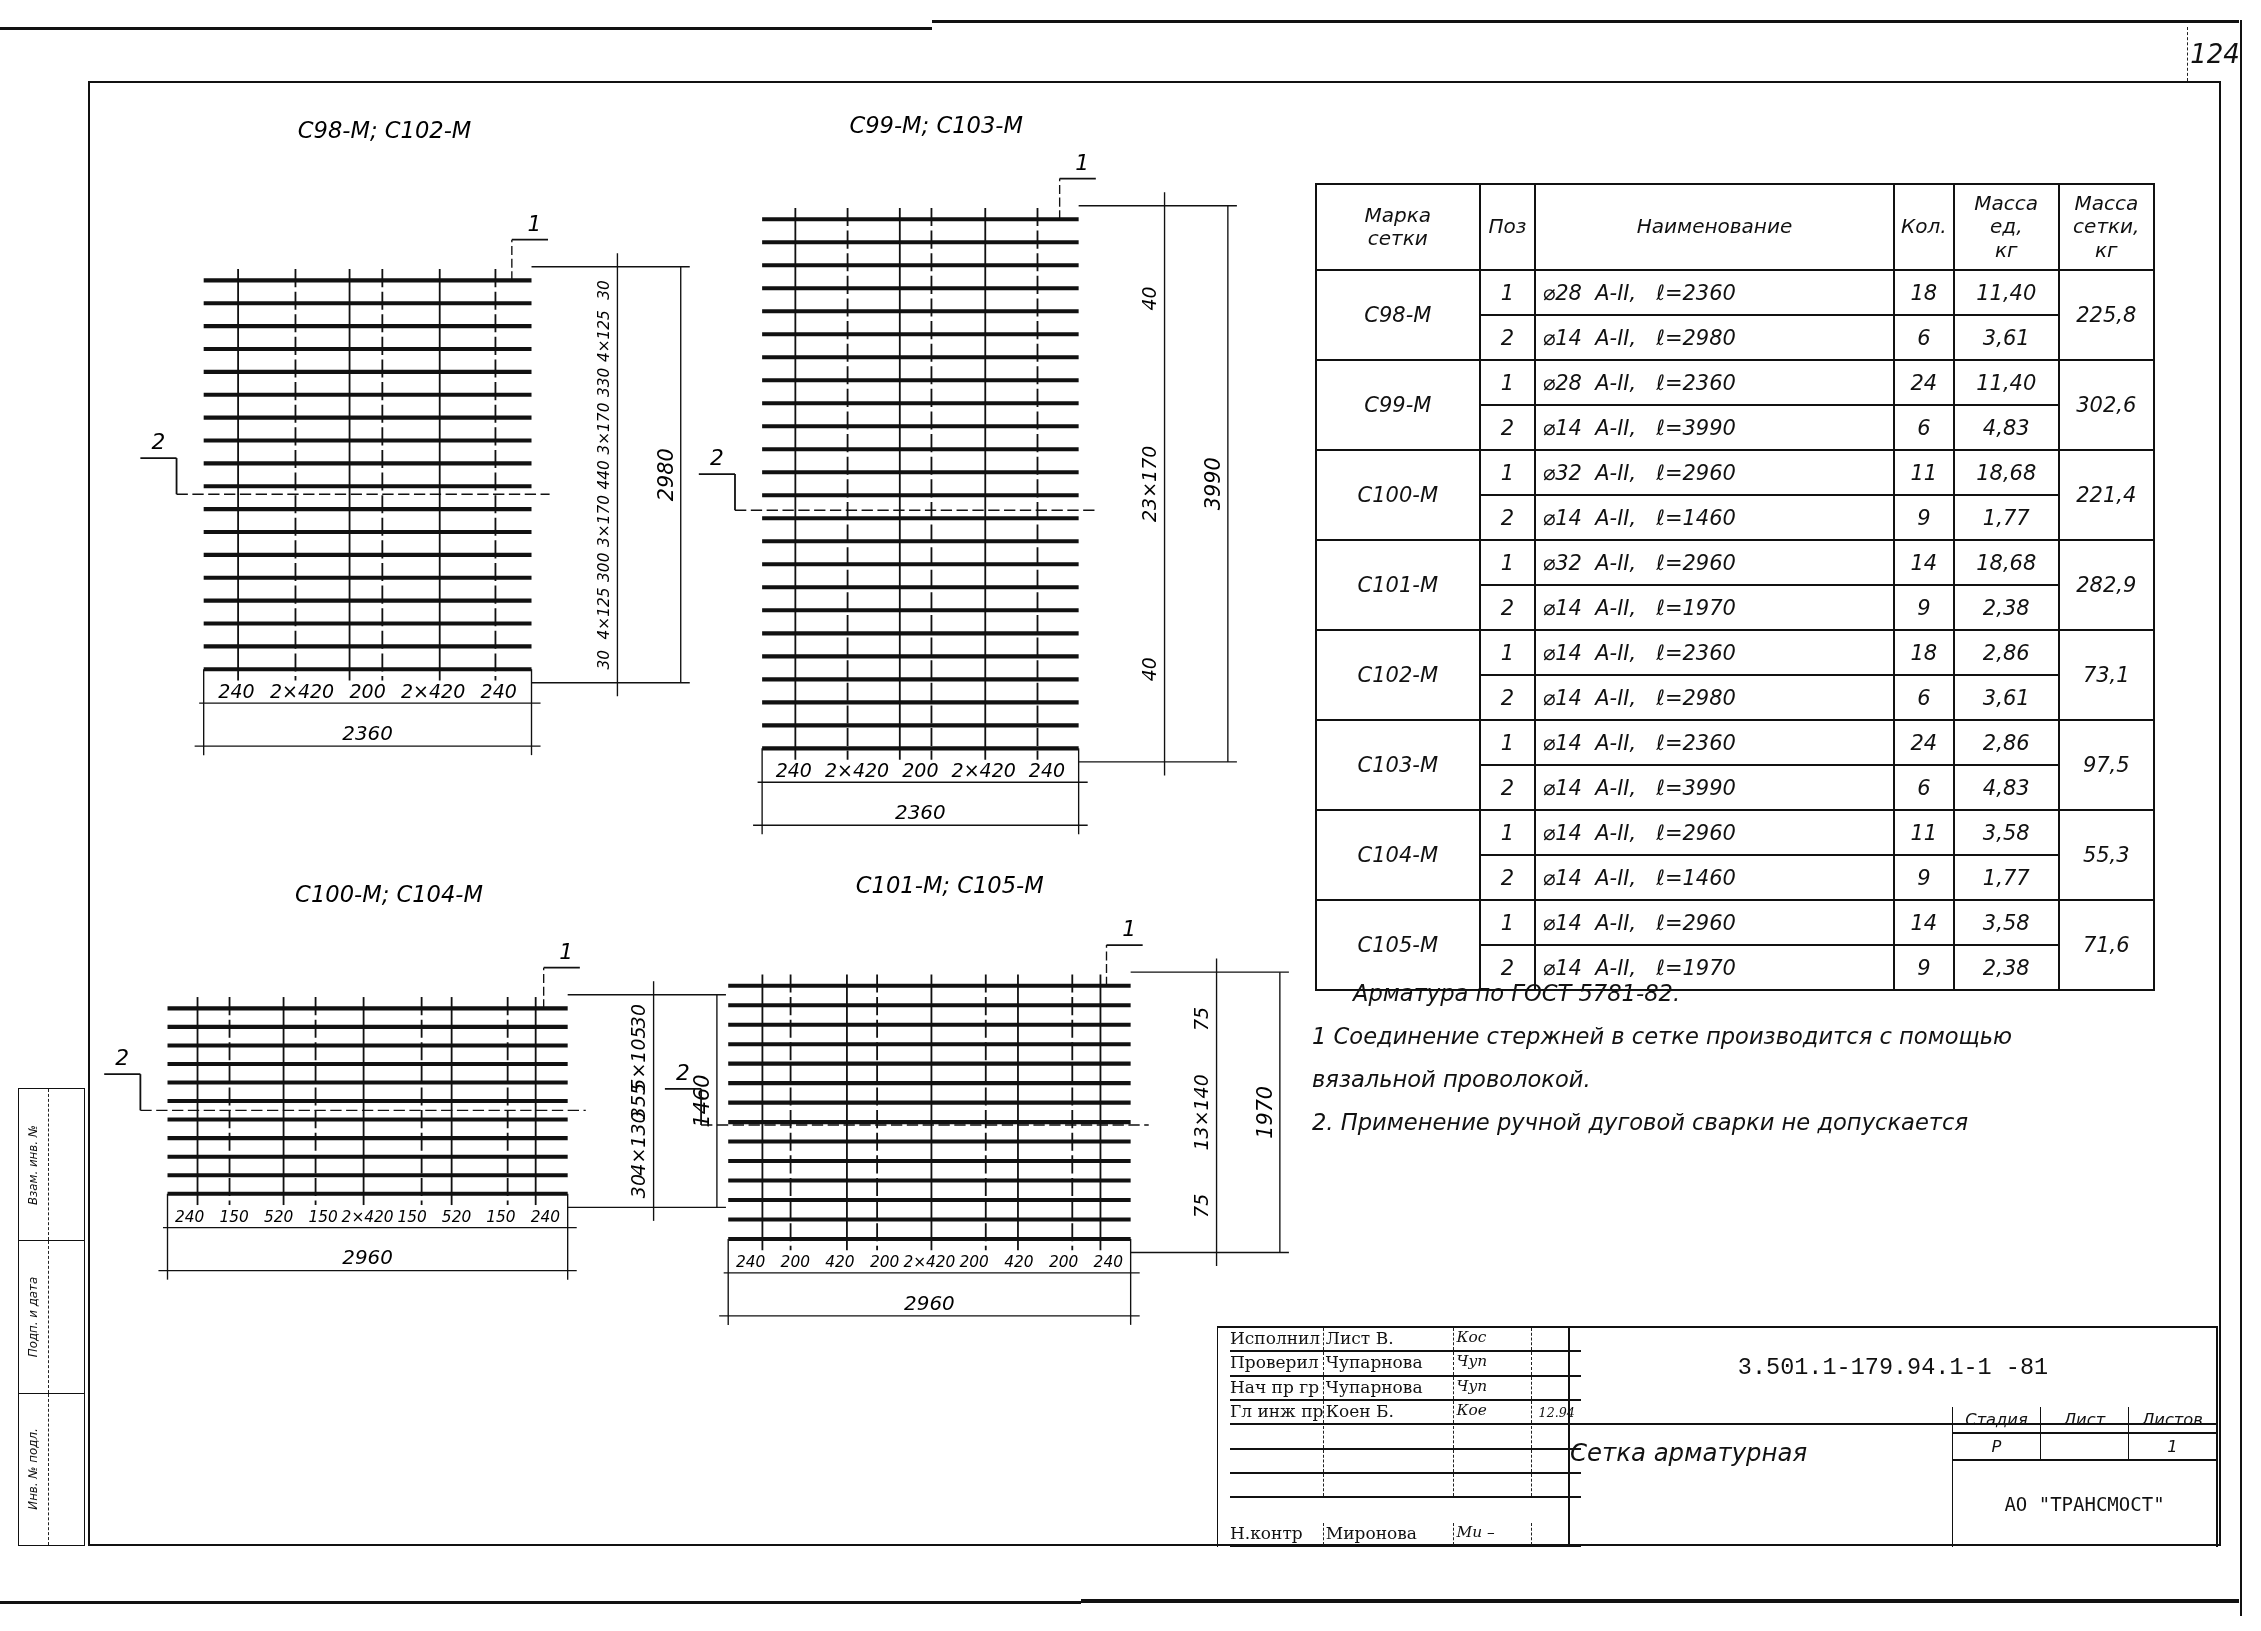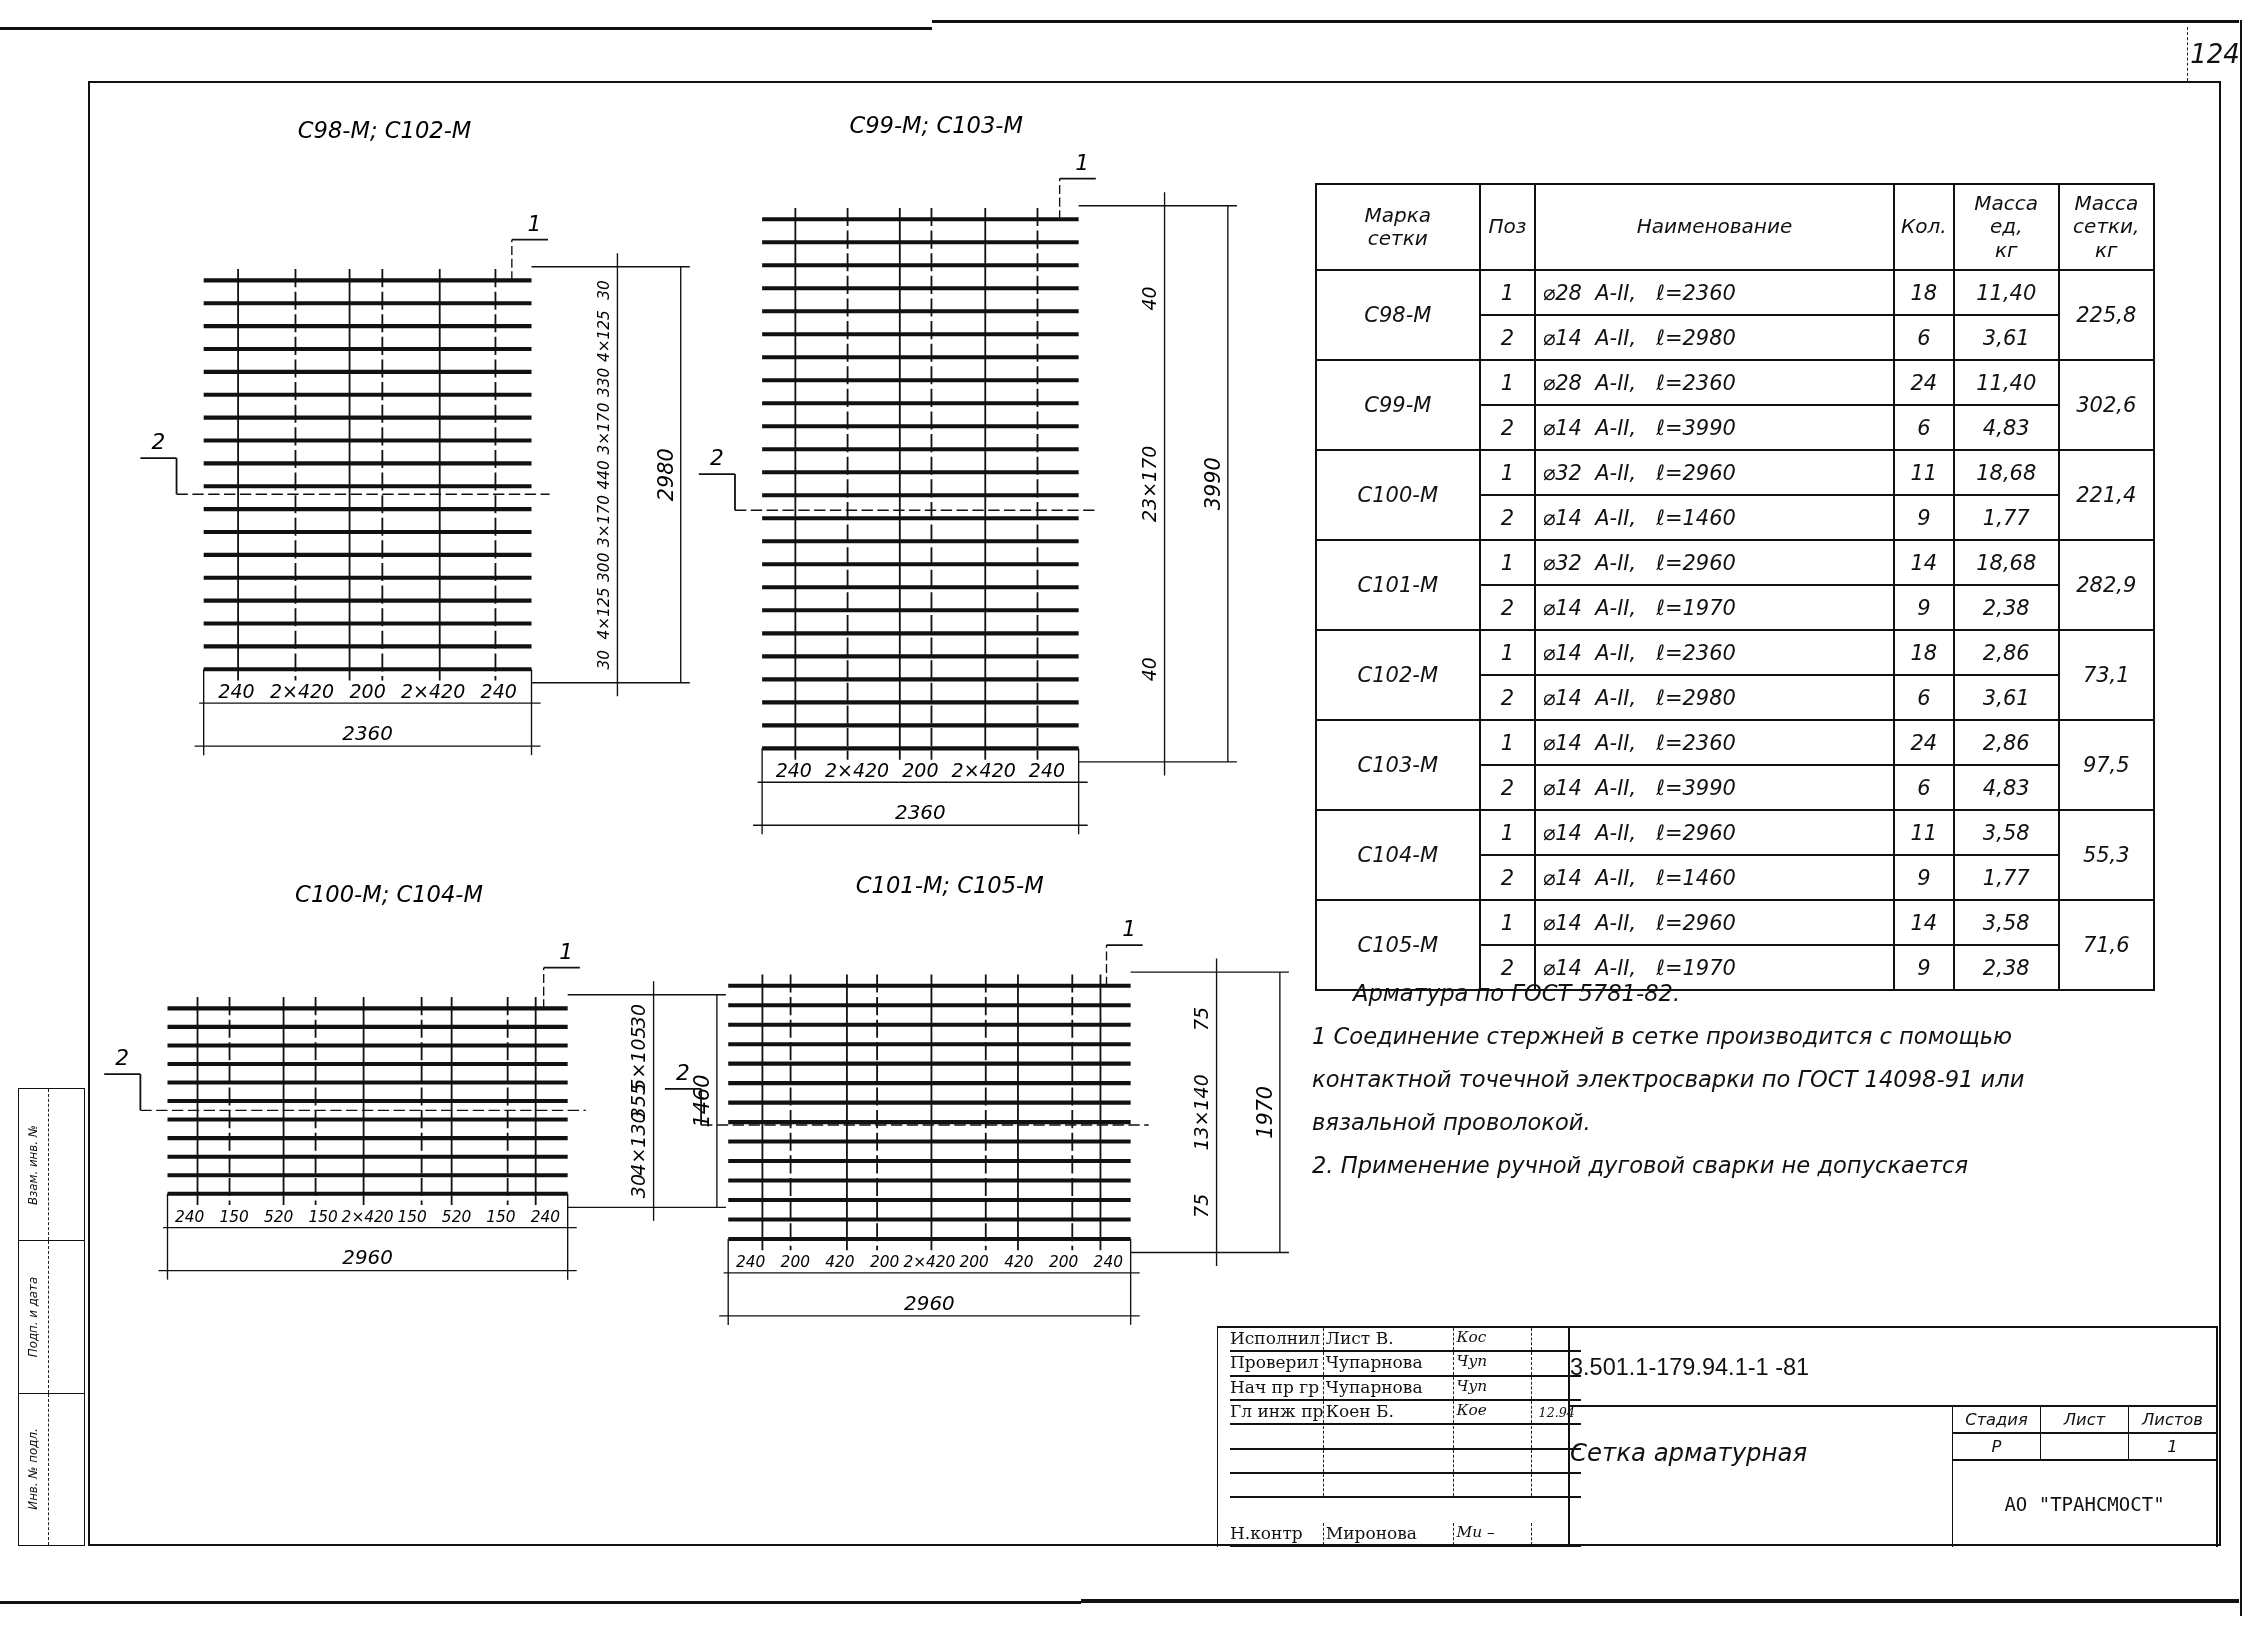--- a/index.html
+++ b/index.html
@@ -36,22 +36,22 @@
   .notes div{white-space:nowrap;}
   
   .tb{position:absolute;left:1217px;top:1326px;width:1001px;height:219px;border-top:2.7px solid #111;}
   .tb-left{position:absolute;left:0;top:0;width:353px;height:219px;border-left:1.8px solid #111;border-right:2.7px solid #111;box-sizing:border-box;}
   .tb-row{position:absolute;left:12px;width:351px;height:24.4px;border-bottom:2.3px solid #111;box-sizing:border-box;
           font-family:"DejaVu Serif",serif;font-size:17px;display:flex;}
   .tb-row .c1{width:93px;border-right:1.4px dashed #222;overflow:hidden;white-space:nowrap;transform-origin:left;}
   .tb-row .c2{width:127px;border-right:1.4px dashed #222;white-space:nowrap;overflow:hidden;padding-left:1.8px;}
   .tb-row .c3{width:75px;border-right:1.4px dashed #222;font-style:italic;font-family:"DejaVu Serif",serif;font-size:15.4px;padding-left:2.7px;}
   .tb-row .c4{flex:1;font-size:12.7px;font-style:italic;text-align:center;line-height:24.4px;}
-  .tb-code{position:absolute;left:353px;top:0;width:648px;height:79px;border-right:2.7px solid #111;border-bottom:2.7px solid #111;
-           box-sizing:border-box;font-family:Liberation Sans, sans-serif;font-size:23.5px;text-align:left;line-height:79px;}
+  .tb-code{position:absolute;left:353px;top:0;width:648px;height:97px;border-right:2.7px solid #111;border-bottom:2.7px solid #111;
+           box-sizing:border-box;font-family:Liberation Mono, monospace;font-size:23.5px;text-align:center;line-height:79px;}
   .tb-title{position:absolute;left:353px;top:79px;width:382px;height:140px;
             font-size:24.4px;font-style:italic;text-align:left;padding-top:25px;box-sizing:border-box;line-height:42px;}
   .tb-stage{position:absolute;left:735px;top:79px;width:266px;height:140px;border-left:1.8px solid #111;border-right:2.7px solid #111;box-sizing:border-box;}
   .tb-stage .hdr,.tb-stage .val{display:flex;height:25px;border-bottom:2.3px solid #111;font-size:16.3px;font-style:italic;}
   .tb-stage .hdr div,.tb-stage .val div{flex:1;border-right:1.4px solid #111;text-align:center;line-height:25px;}
   .tb-stage .hdr div:last-child,.tb-stage .val div:last-child{border-right:none;}
   .tb-stage .org{font-family:"DejaVu Sans Mono",monospace;font-size:19px;text-align:center;line-height:86px;}
   svg text{font-family:"DejaVu Sans",sans-serif;font-style:italic;}
 </style>
 </head>
@@ -433,21 +433,20 @@
         <td class="name">⌀14  А-II,   ℓ=1970</td>
         <td>9</td>
         <td>2,38</td>
       </tr>
     </tbody>
 </table>
 
 <div class="notes">
   <div style="padding-left:41px">Арматура   по  ГОСТ 5781-82.</div>
   <div>1  Соединение   стержней  в сетке  производится  с помощью</div>
-  <div>контактной  точечной  электросварки  по ГОСТ 14098-91 или</div>
   <div>вязальной   проволокой.</div>
   <div>2.  Применение  ручной дуговой  сварки  не допускается</div>
 </div>
 
 <div class="tb">
   <div class="tb-left" id="tb-left">
       <div class="tb-row" style="top: 0px;">
         <div class="c1">Исполнил</div>
         <div class="c2">Лист В.</div>
         <div class="c3">Кос</div>

